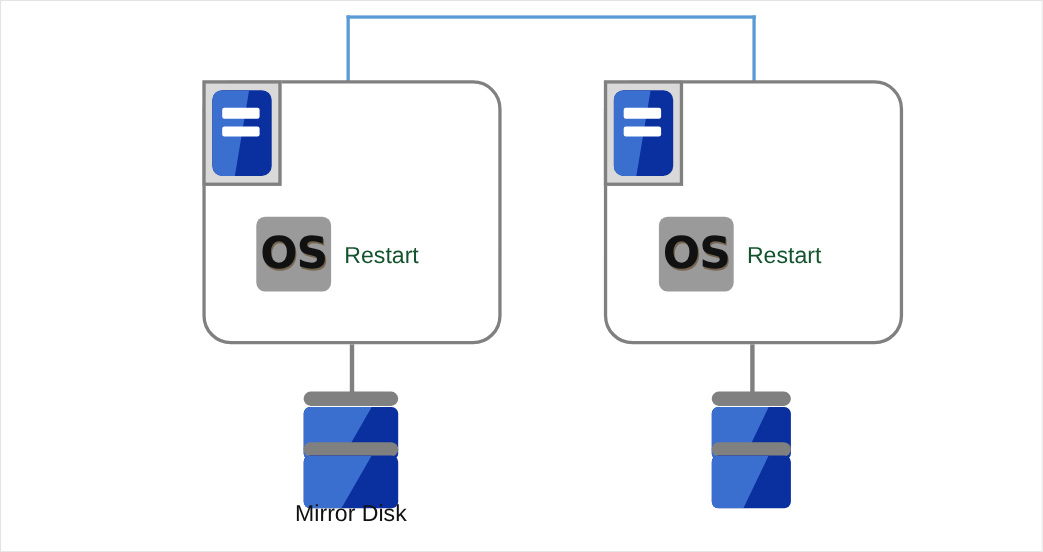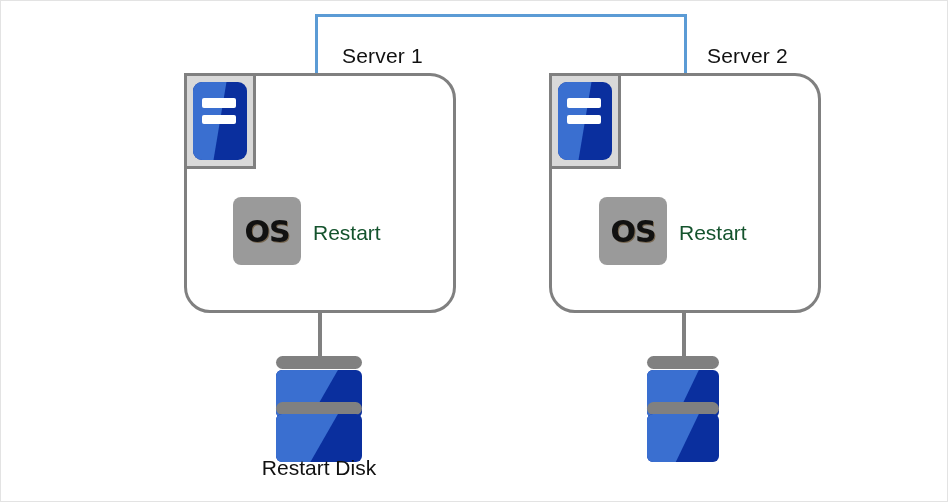--- a/index.html
+++ b/index.html
@@ -88,21 +88,21 @@
     box-sizing: border-box;
     background: #9a9a9a;
     border-radius: 8px;
     display: flex;
     align-items: center;
     justify-content: center;
   }
   .os-badge .os-text {
     font-family: "DejaVu Sans", sans-serif;
     font-weight: bold;
-    font-size: 30px;
+    font-size: 40px;
     color: #111111;
     letter-spacing: -1px;
     text-shadow: 1px 1px 0 rgba(90,60,20,0.55);
   }
   .restart-label {
     position: absolute;
     font-size: 21px;
     color: #14532d;
     white-space: nowrap;
   }
@@ -150,21 +150,20 @@
 </style>
 </head>
 <body>
 
 <div id="canvas">
 
   <div class="bracket" style="left:314px; top:13px; width:372px; height:61px;"></div>
 
   <div class="server-box" style="left:183px; top:72px; width:272px; height:240px;"></div>
 
-  <div class="server-label" style="left:341px; top:43px;">Server 1</div>
 
   <div class="server-icon" style="left:183px; top:72px; width:72px; height:96px;">
     <div class="tower">
       <div class="bar b1"></div>
       <div class="bar b2"></div>
     </div>
   </div>
 
   <div class="os-badge" style="left:232px; top:196px; width:68px; height:68px;">
     <span class="os-text">OS</span>
@@ -172,25 +171,24 @@
   <div class="restart-label" style="left:312px; top:220px;">Restart</div>
 
   <div class="connector" style="left:317px; top:312px; height:48px;"></div>
 
   <div class="disk" style="left:275px; top:355px; width:86px; height:105px;">
     <div class="plate" style="top:0px;"></div>
     <div class="slab" style="top:14px;"></div>
     <div class="plate" style="top:46px;"></div>
     <div class="slab" style="top:58px;"></div>
   </div>
-  <div class="disk-label" style="left:218px; top:455px; width:200px;">Restart Disk</div>
+  <div class="disk-label" style="left:218px; top:455px; width:200px;">Mirror Disk</div>
 
   <div class="server-box" style="left:548px; top:72px; width:272px; height:240px;"></div>
 
-  <div class="server-label" style="left:706px; top:43px;">Server 2</div>
 
   <div class="server-icon" style="left:548px; top:72px; width:72px; height:96px;">
     <div class="tower">
       <div class="bar b1"></div>
       <div class="bar b2"></div>
     </div>
   </div>
 
   <div class="os-badge" style="left:598px; top:196px; width:68px; height:68px;">
     <span class="os-text">OS</span>

